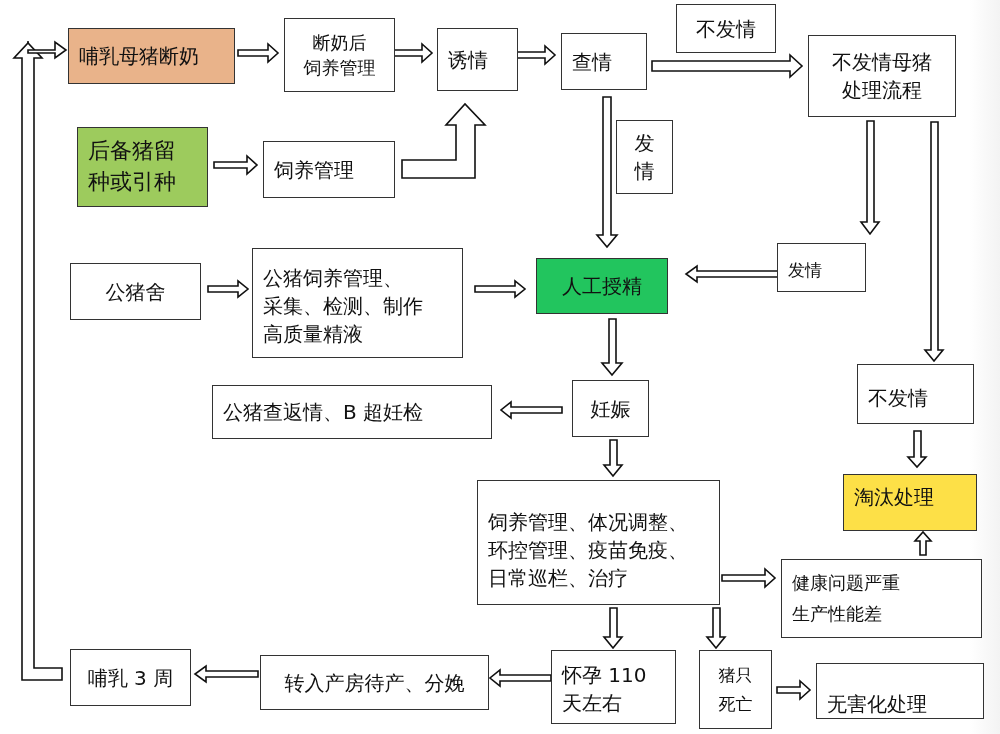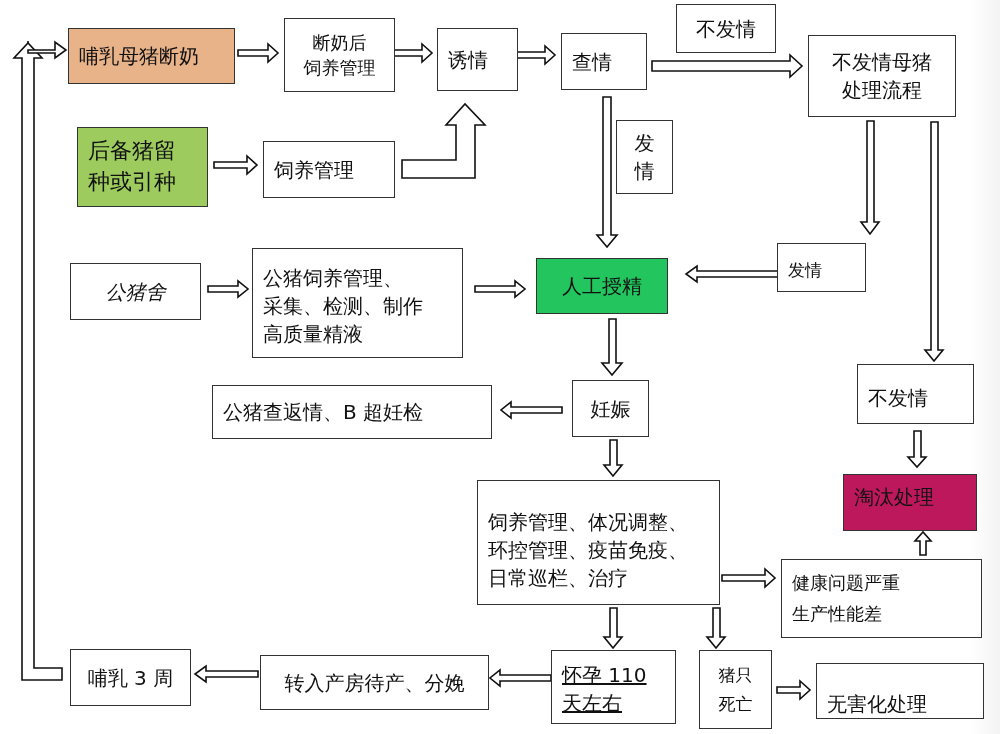--- a/index.html
+++ b/index.html
@@ -108,21 +108,21 @@
 
 <div class="box" style="left:263px;top:141px;width:132px;height:57px;">
   <span>饲养管理</span>
 </div>
 
 <div class="box center" style="left:616px;top:120px;width:57px;height:74px;padding:0;">
   <span>发
 情</span>
 </div>
 
-<div class="box center" style="left:70px;top:263px;width:131px;height:57px;font-style:italic;">
+<div class="box center" style="left:70px;top:263px;width:131px;height:57px;">
   <span>公猪舍</span>
 </div>
 
 <div class="box top" style="left:252px;top:248px;width:211px;height:110px;padding-top:6px;">
   <span>公猪饲养管理、
 采集、检测、制作
 高质量精液</span>
 </div>
 
 <div class="box center" style="left:536px;top:258px;width:132px;height:56px;background:#22c55e;">
@@ -138,36 +138,36 @@
 </div>
 
 <div class="box" style="left:212px;top:385px;width:280px;height:54px;">
   <span>公猪查返情、B 超妊检</span>
 </div>
 
 <div class="box top" style="left:857px;top:364px;width:117px;height:60px;padding-top:8px;">
   <span>不发情</span>
 </div>
 
-<div class="box" style="left:843px;top:474px;width:134px;height:57px;background:#be185d;align-items:flex-start;padding-top:8px;">
+<div class="box" style="left:843px;top:474px;width:134px;height:57px;background:#fde047;align-items:flex-start;padding-top:8px;">
   <span>淘汰处理</span>
 </div>
 
 <div class="box top" style="left:477px;top:480px;width:243px;height:125px;padding-top:14px;">
   <span>饲养管理、体况调整、
 环控管理、疫苗免疫、
 日常巡栏、治疗</span>
 </div>
 
 <div class="box" style="left:781px;top:559px;width:201px;height:79px;font-size:18px;line-height:1.7;">
   <span>健康问题严重
 生产性能差</span>
 </div>
 
-<div class="box top" style="left:551px;top:650px;width:125px;height:74px;padding-top:4px;text-decoration:underline;">
+<div class="box top" style="left:551px;top:650px;width:125px;height:74px;padding-top:4px;">
   <span>怀孕 110
 天左右</span>
 </div>
 
 <div class="box center" style="left:699px;top:650px;width:73px;height:79px;font-size:17px;line-height:1.7;">
   <span>猪只
 死亡</span>
 </div>
 
 <div class="box" style="left:816px;top:663px;width:168px;height:56px;align-items:flex-end;">

